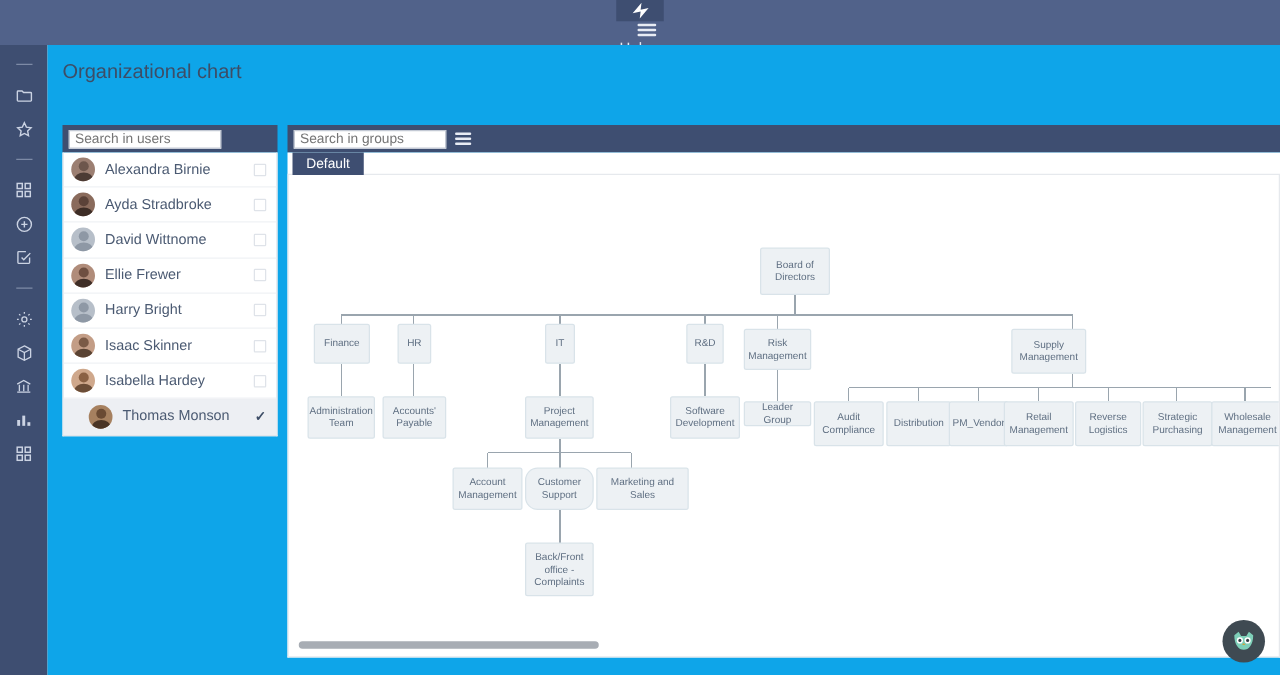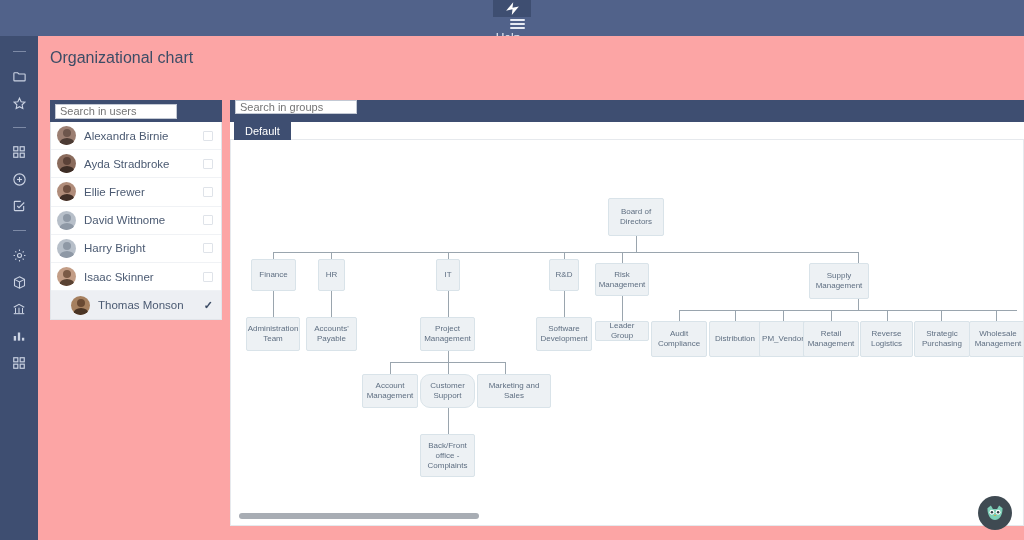--- a/index.html
+++ b/index.html
@@ -43,21 +43,21 @@
               font-size:10px;font-weight:bold;display:flex;align-items:center;justify-content:center;position:relative;}
   .ondot{position:absolute;right:-1px;bottom:-1px;width:8px;height:8px;border-radius:50%;background:#1fc98a;border:1.5px solid #51628a;}
 
   
   .rail{ position:absolute; left:0; top:36px; width:38px; height:504px; background:#3e4e71;
          display:flex; flex-direction:column; align-items:center; padding-top:10px; gap:11px;}
   .rail-div{ width:13px; height:1px; background:#7d8aa6; margin:5px 0; }
   .rail-ic{ width:16px; height:16px; display:flex; align-items:center; justify-content:center; color:#cbd3e3; cursor:pointer;}
 
   
-  .content{ position:absolute; left:38px; top:36px; width:986px; height:504px; background:#fca5a5; }
+  .content{ position:absolute; left:38px; top:36px; width:986px; height:504px; background:#0ea5e9; }
   .page-title{ font-size:16px; color:#3d4d66; padding:13px 0 10px 12px; font-weight:normal;}
 
   .panels{ position:absolute; left:12px; top:64px; }
 
   .users-panel{ position:absolute; left:0; top:0; width:172px; }
   .search-head{ height:22px; background:#3e4e71; display:flex; align-items:center; padding:0 5px;}
   .search-inp{ width:122px; height:15px; background:#fff; border:1px solid #c3c9d4; color:#9aa3b3; font-size:11px;
                padding:0 4px; line-height:14px; font-family:"Liberation Sans",sans-serif;}
   .user-list{ background:#fff; border:1px solid #e2e5ea; border-top:none; }
   .user-row{ height:28.2px; display:flex; align-items:center; padding:0 8px 0 6px; border-bottom:1px solid #f0f2f5; }
@@ -65,21 +65,21 @@
   .user-row.sel{ background:#edeff3;padding-left:20px;}
   .uava{ width:19px;height:19px;border-radius:50%;margin-right:8px;flex:none;
          background:#b7bfc9; position:relative; overflow:hidden;}
   .uava .hd{position:absolute;left:50%;top:3px;transform:translateX(-50%);width:8px;height:8px;border-radius:50%;background:#8e98a5;}
   .uava .bd{position:absolute;left:50%;bottom:-4px;transform:translateX(-50%);width:15px;height:11px;border-radius:50% 50% 0 0;background:#8e98a5;}
   .uname{ font-size:11.5px; color:#4b5a72; flex:1; }
   .ucheck{ width:10px;height:10px;border:1px solid #dfe3e9; border-radius:1px;}
   .utick{ color:#3d4d66; font-size:11px; font-weight:bold;}
 
   .groups-panel{ position:absolute; left:180px; top:0; width:794px; }
-  .gp-head{ height:22px; background:#3e4e71; display:flex; padding:0 5px; gap:7px;flex-direction:column;}
+  .gp-head{ height:22px; background:#3e4e71; display:flex; align-items:center; padding:0 5px; gap:7px;}
   .gp-ham{ width:13px; }
   .gp-ham span{ display:block; height:2px; background:#e8ecf4; margin:2.2px 0; border-radius:1px;}
   .tabbar{ background:#fff; border-bottom:1px solid #e6e9ed; height:18px; padding-left:4px;}
   .tab{ display:inline-block; background:#3e4e71; color:#fff; font-size:11px; padding:3px 11px 4px; }
 
   .chartview{ position:relative; background:#fff; border:1px solid #e6e9ed; border-top:none; height:386px; overflow:hidden;}
   .svg-wrap{ position:absolute; left:0; top:0; }
   .node{ position:absolute; background:#edf1f4; border:1px solid #d9e3e9; border-radius:2px;
          display:flex; align-items:center; justify-content:center; text-align:center;
          font-size:8px; color:#5f6f82; line-height:1.25; padding:2px; }
@@ -265,49 +265,57 @@
           </div>
           <div class="user-row">
             <span class="uava" style="background:#8a6b5c">
                 <span class="hd" style="background:#5b4238"></span>
                 <span class="bd" style="background:#3d2d26"></span>
               </span>
             <span class="uname">Ayda Stradbroke</span>
             <span class="ucheck"></span>
           </div>
           <div class="user-row">
+            <span class="uava">
+                <span class="hd"></span>
+                <span class="bd"></span>
+              </span>
+            <span class="uname">David Wittnome</span>
+            <span class="ucheck"></span>
+          </div>
+          <div class="user-row">
             <span class="uava" style="background:#b08c7a">
                 <span class="hd" style="background:#6e4f41"></span>
                 <span class="bd" style="background:#3f2e27"></span>
               </span>
             <span class="uname">Ellie Frewer</span>
             <span class="ucheck"></span>
           </div>
           <div class="user-row">
             <span class="uava">
                 <span class="hd"></span>
                 <span class="bd"></span>
               </span>
-            <span class="uname">David Wittnome</span>
-            <span class="ucheck"></span>
-          </div>
-          <div class="user-row">
-            <span class="uava">
-                <span class="hd"></span>
-                <span class="bd"></span>
-              </span>
             <span class="uname">Harry Bright</span>
             <span class="ucheck"></span>
           </div>
           <div class="user-row">
             <span class="uava" style="background:#c39d86">
                 <span class="hd" style="background:#7a5a46"></span>
                 <span class="bd" style="background:#5a4333"></span>
               </span>
             <span class="uname">Isaac Skinner</span>
+            <span class="ucheck"></span>
+          </div>
+          <div class="user-row">
+            <span class="uava" style="background:#cfa88c">
+                <span class="hd" style="background:#8a6144"></span>
+                <span class="bd" style="background:#6b4d37"></span>
+              </span>
+            <span class="uname">Isabella Hardey</span>
             <span class="ucheck"></span>
           </div>
           <div class="user-row sel">
             <span class="uava" style="background:#a6805f">
                 <span class="hd" style="background:#6a4a33"></span>
                 <span class="bd" style="background:#4a3425"></span>
               </span>
             <span class="uname">Thomas Monson</span>
             <span class="utick">✓</span>
           </div>

